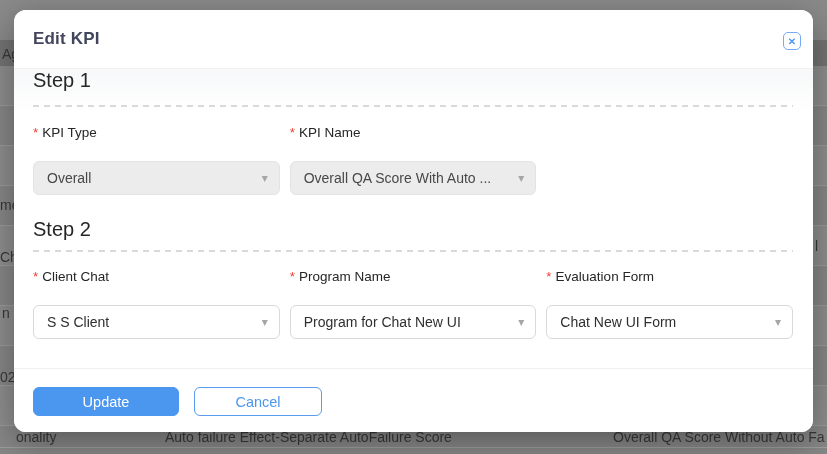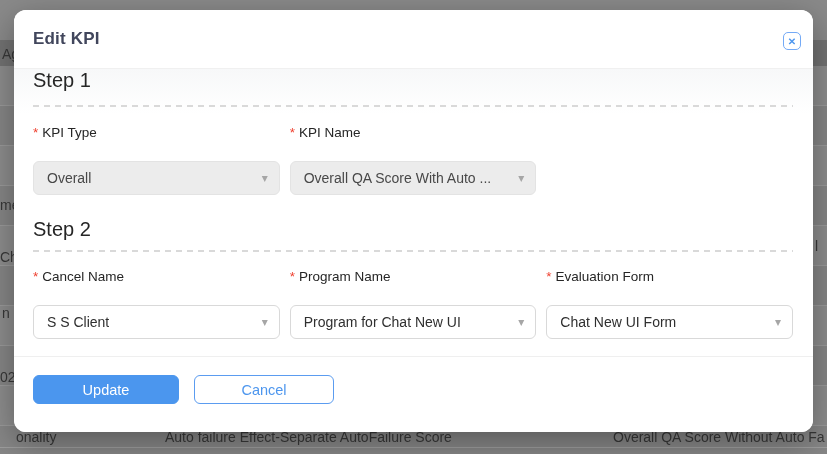--- a/index.html
+++ b/index.html
@@ -62,27 +62,27 @@
     border:1px solid #d9d9d9; border-radius:6px; background:#fff;
     display:flex; align-items:center; padding:0 28px 0 13px;
     font-size:14px; color:#2f2f2f; cursor:pointer;
   }
   .select-box.disabled { background:#ececec; border-color:#e3e3e3; color:#484848; cursor:default; }
   .select-value { white-space:nowrap; overflow:hidden; text-overflow:clip; }
   .chevron { position:absolute; right:11px; top:50%; transform:translateY(-52%);
     color:#a6a6a6; font-size:12px; line-height:12px; }
   .modal-footer {
     flex:0 0 auto; border-top:1px solid #efefef;
-    padding:18px 0 28px 19px; display:flex; gap:15px; background:#fff;
+    padding:18px 0 16px 19px; display:flex; gap:15px; background:#fff;
     border-radius:0 0 12px 12px;
   }
   .btn { height:29px; border-radius:6px; font-size:14.5px;
     display:flex; align-items:center; justify-content:center; cursor:pointer; }
   .btn-update { width:146px; background:#4b96ee; border:1px solid #4b96ee; color:#fff; font-weight:500; }
-  .btn-cancel { width:140px; background:#fff; border:1px solid #5b9cf0; color:#4d96ee; font-weight:400; }
+  .btn-cancel { width:128px; background:#fff; border:1px solid #5b9cf0; color:#4d96ee; font-weight:400; }
 </style>
 </head>
 <body>
 
 <div class="bg-layer">
   <div class="bg-top"></div>
   <div class="bg-header"></div>
   <div class="bg-rows"></div>
   <div class="bg-bottom-sep"></div>
   <span class="bg-frag" style="left:2px; top:47px;">Ag</span>
@@ -132,21 +132,21 @@
       </div>
       <div></div>
     </div>
 
     <div class="step-heading mt-s2">Step 2</div>
     <div class="dashed-divider dd2"></div>
 
     <div class="fields-row r2">
       <div class="field">
         <div class="field-label">
-          <span class="req">*</span><span>Cancel Name</span>
+          <span class="req">*</span><span>Client Chat</span>
         </div>
         <div class="select-box">
           <span class="select-value">S S Client</span>
           <span class="chevron">▾</span>
         </div>
       </div>
       <div class="field">
         <div class="field-label">
           <span class="req">*</span><span>Program Name</span>
         </div>

